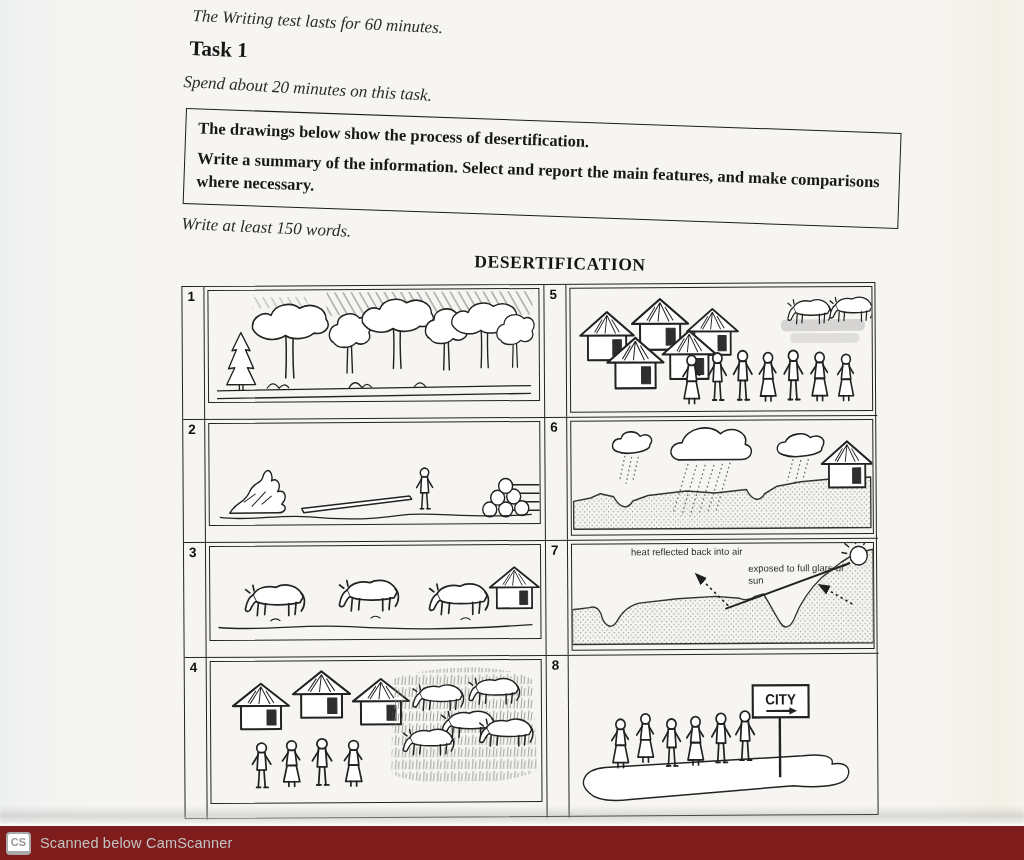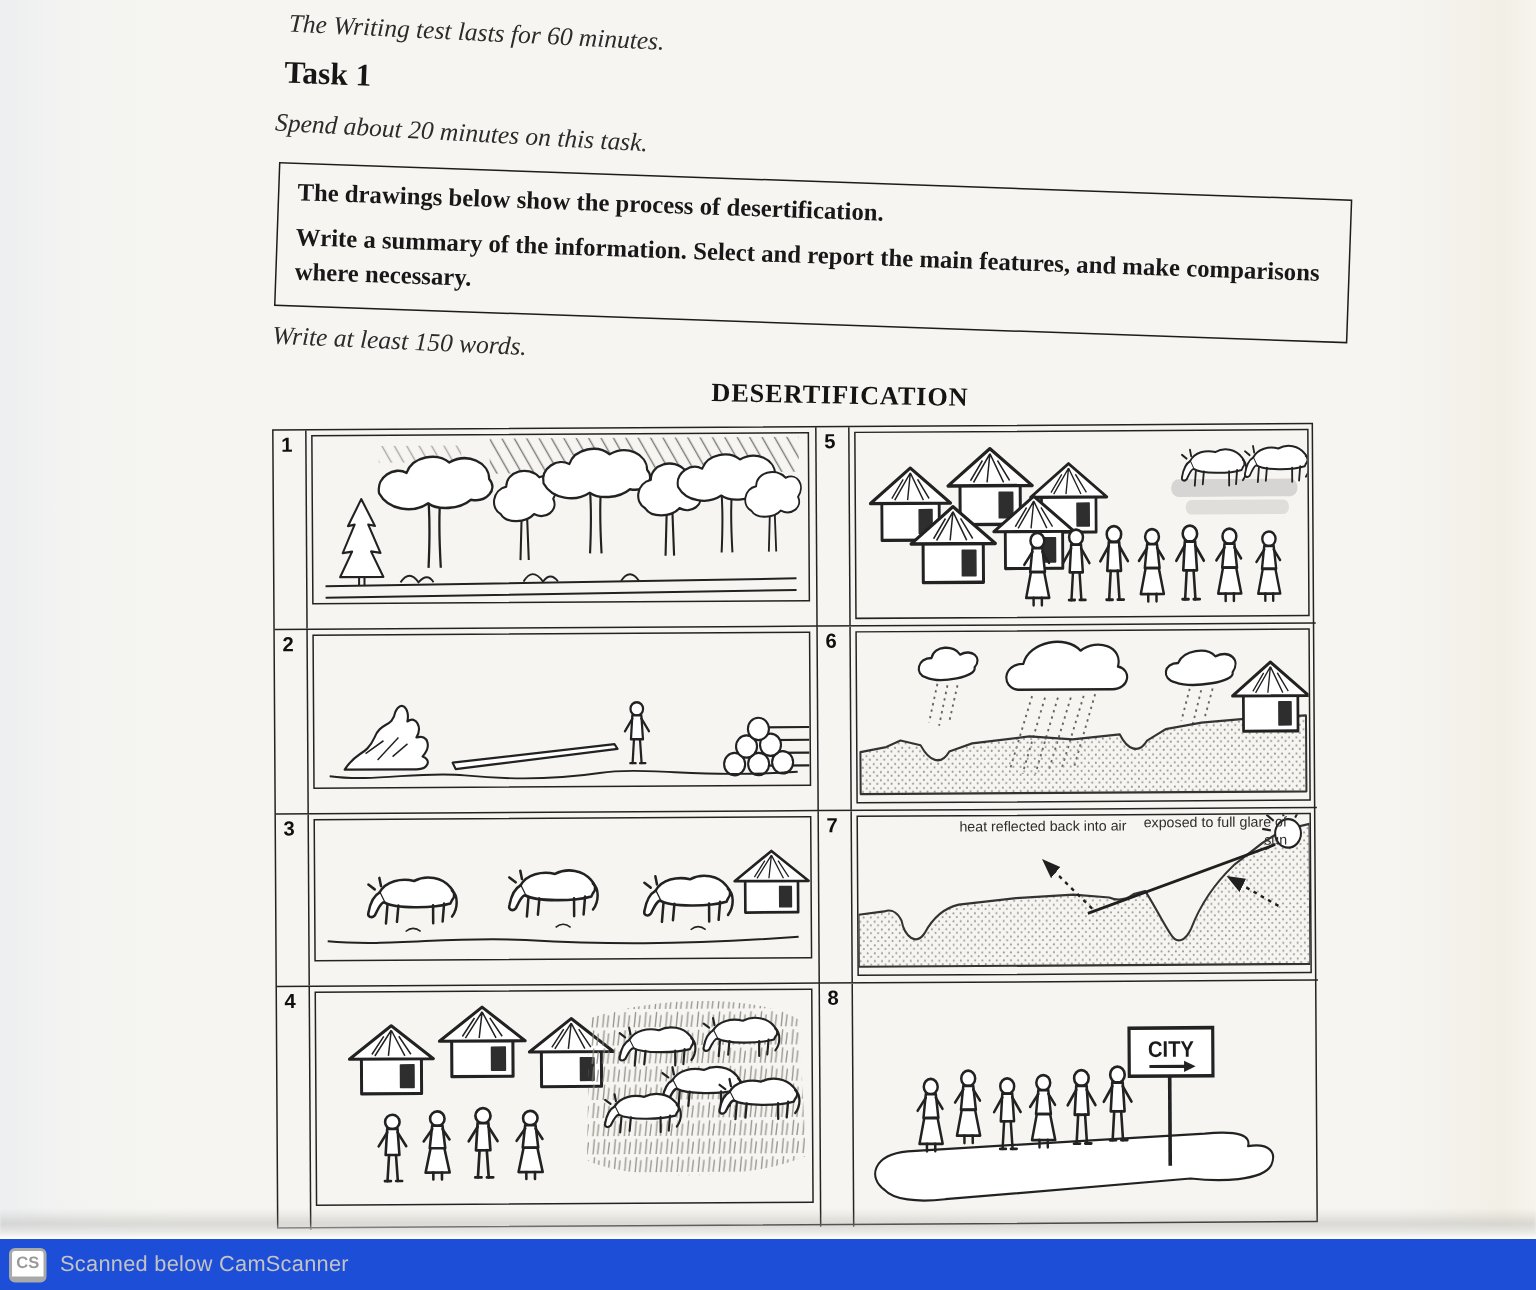--- a/index.html
+++ b/index.html
@@ -10,21 +10,21 @@
   .paper{
     position:absolute;left:0;top:0;width:1024px;height:824px;
     background:linear-gradient(to right,#edeff0 0px,#f3f4f2 45px,#f6f5f1 130px,#f6f5f1 930px,#f2efe6 1002px,#f6f4ec 1024px);
   }
   .page-edge{
     position:absolute;left:0;top:806px;width:1024px;height:20px;
     background:linear-gradient(to bottom,rgba(140,140,138,0) 0%,rgba(150,150,146,.30) 50%,rgba(235,235,233,.95) 82%,#ffffff 100%);
     filter:blur(1px);
   }
   .footer{
-    position:absolute;left:0;bottom:0;width:1024px;height:34px;background:#1d4ed8;
+    position:absolute;left:0;bottom:0;width:1024px;height:34px;background:#7f1d1d;
     display:flex;align-items:center;gap:9px;padding-left:6px;box-sizing:border-box;
     font-family:"Liberation Sans", sans-serif;
   }
   .cs-badge{
     width:21px;height:17px;border:2.5px solid #a9a9a9;border-bottom-width:4px;border-radius:4px;
     background:#fff;color:#999999;font-weight:bold;font-size:11px;line-height:17px;text-align:center;
   }
   .footer-text{color:#c3c3c3;font-size:14.5px;letter-spacing:.2px;}
 
   .hdr{position:absolute;transform-origin:left top;white-space:nowrap;}
@@ -57,24 +57,24 @@
     padding:2px 0 0 5px;
   }
   .inner{position:absolute;left:25px;top:3px;right:4px;border:1.4px solid #232323;box-sizing:border-box;}
   .inner.tall{bottom:16px;}
   .inner.full{bottom:4px;}
   .inner.noborder{border:none;}
   .inner svg{display:block;width:100%;height:100%;}
 
   .heat-label{
     position:absolute;font-family:"Liberation Sans", sans-serif;font-size:9.5px;line-height:1.25;
-    color:#2e2e2e;text-align:right;
+    color:#2e2e2e;text-align:left;
   }
   #heat-label-left{left:85px;top:6px;width:120px;}
-  #heat-label-right{left:202px;top:4px;width:110px;}
+  #heat-label-right{left:202px;top:23px;width:110px;}
 </style>
 </head>
 <body>
 
 <svg width="0" height="0" style="position:absolute" aria-hidden="true">
   <defs>
     <pattern id="stip" width="5" height="5" patternUnits="userSpaceOnUse">
       <circle cx="1.2" cy="1.5" r="0.7" fill="#9a9a92"></circle>
         <circle cx="3.6" cy="3.8" r="0.7" fill="#9a9a92"></circle>
     </pattern>

